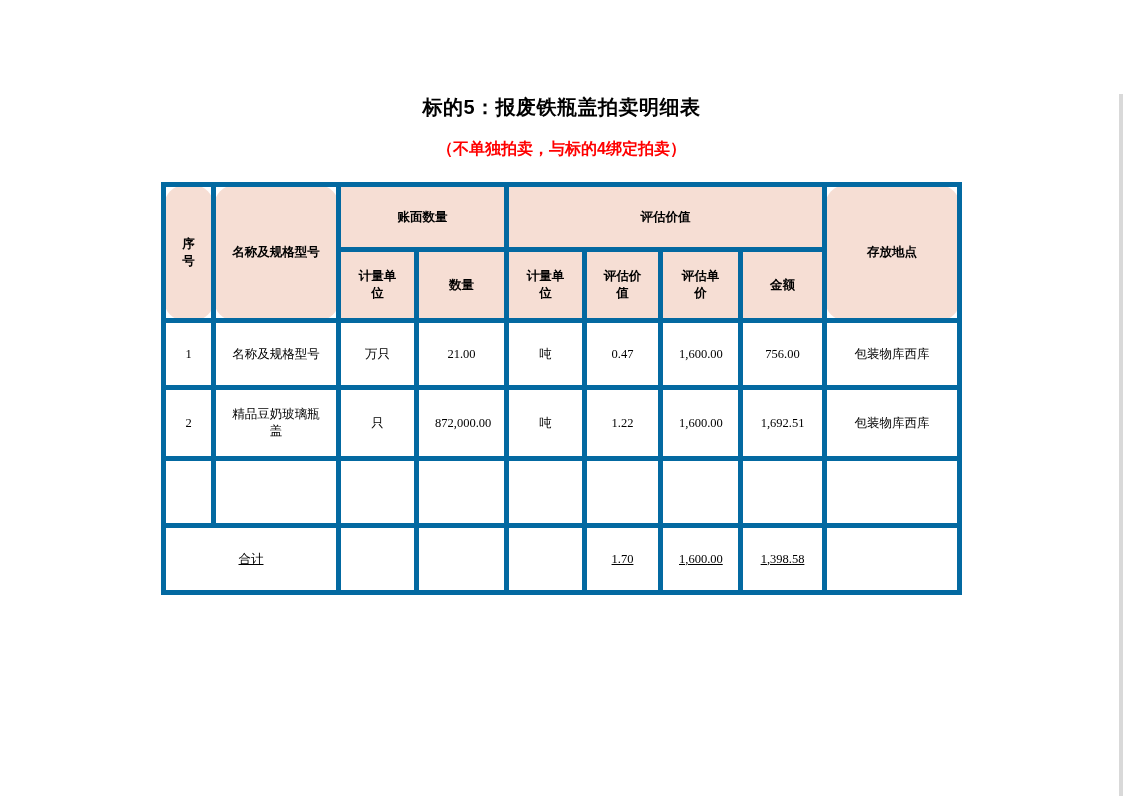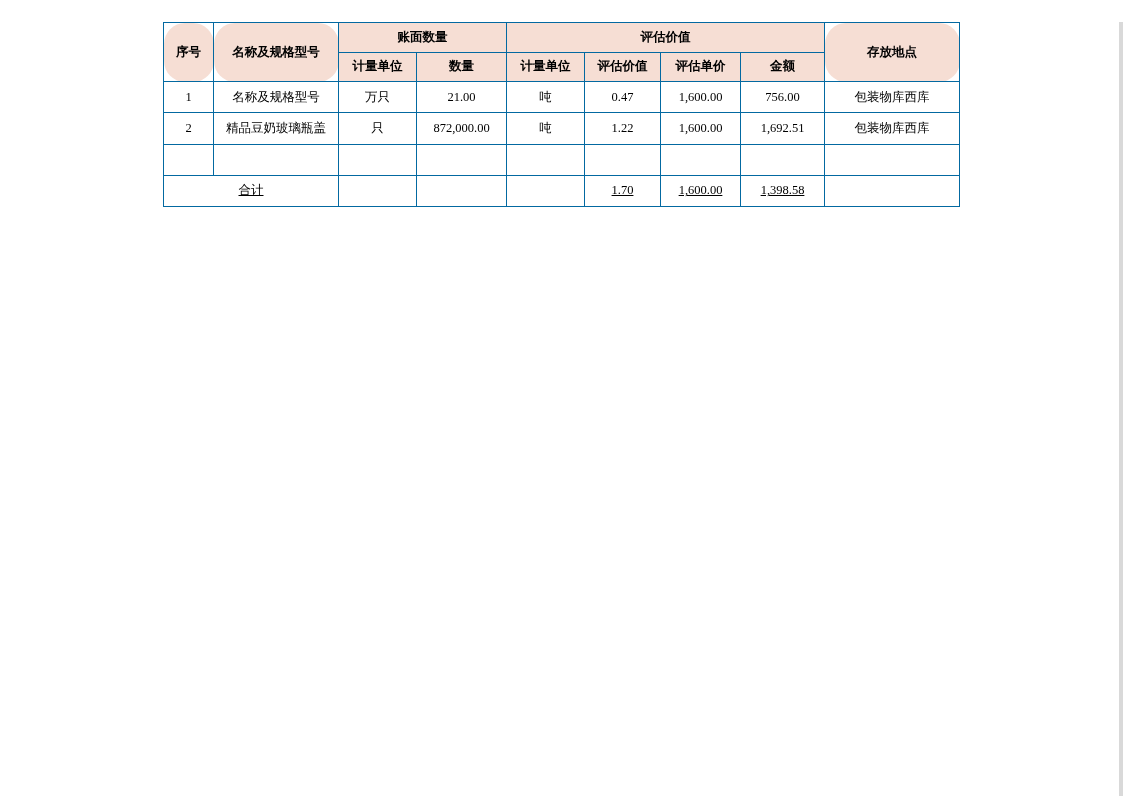--- a/index.html
+++ b/index.html
@@ -54,22 +54,22 @@
   }
 
   table.detail {
     border-collapse: collapse;
     table-layout: fixed;
     width: 784px;
     font-size: 12px;
   }
   table.detail th,
   table.detail td {
-    border: 1px solid #0369a1;
-    padding: 0;
+    border: 5px solid #0369a1;
+    padding: 16px;
     text-align: center;
     vertical-align: middle;
     font-weight: normal;
   }
   table.detail thead th {
     background: #f6ded4;
     font-family: "Liberation Sans", "DejaVu Sans", sans-serif;
     font-weight: bold;
     font-size: 12.5px;
     height: 28px;
@@ -116,20 +116,22 @@
   col.c-weight { width: 76px; }
   col.c-price  { width: 80px; }
   col.c-amount { width: 84px; }
   col.c-place  { width: 135px; }
 </style>
 </head>
 <body>
 
 <div class="page">
 
+  <div class="doc-title">标的5：报废铁瓶盖拍卖明细表</div>
+  <div class="doc-subtitle" style="color:#ff0000">（不单独拍卖，与标的4绑定拍卖）</div>
 
   <div class="table-wrap">
     <table class="detail">
       <colgroup>
         <col class="c-idx">
           <col class="c-name">
           <col class="c-unit1">
           <col class="c-qty">
         <col class="c-unit2">
           <col class="c-weight">

